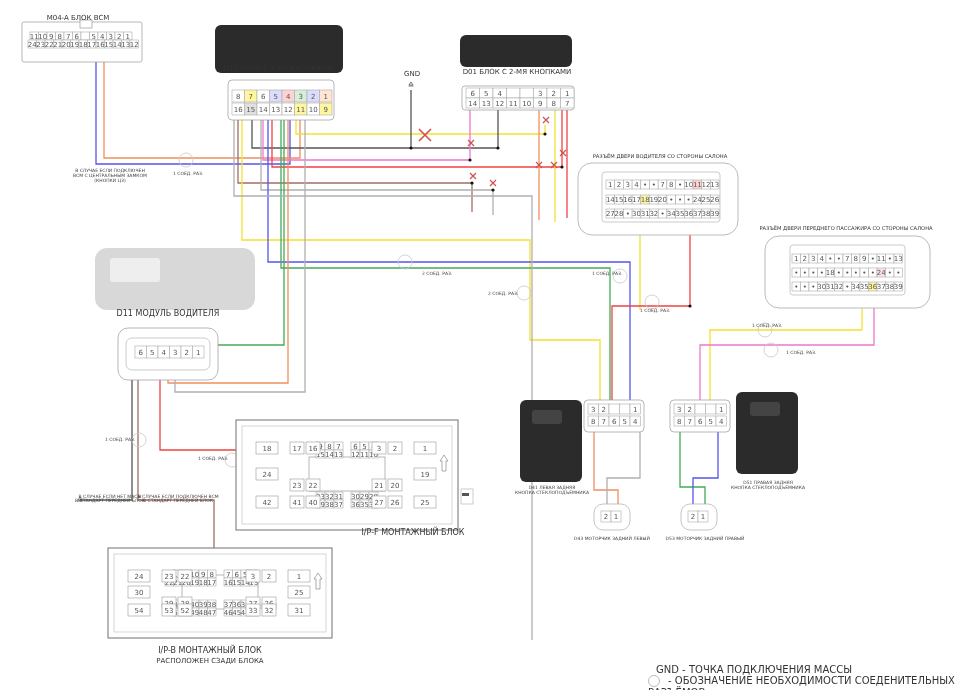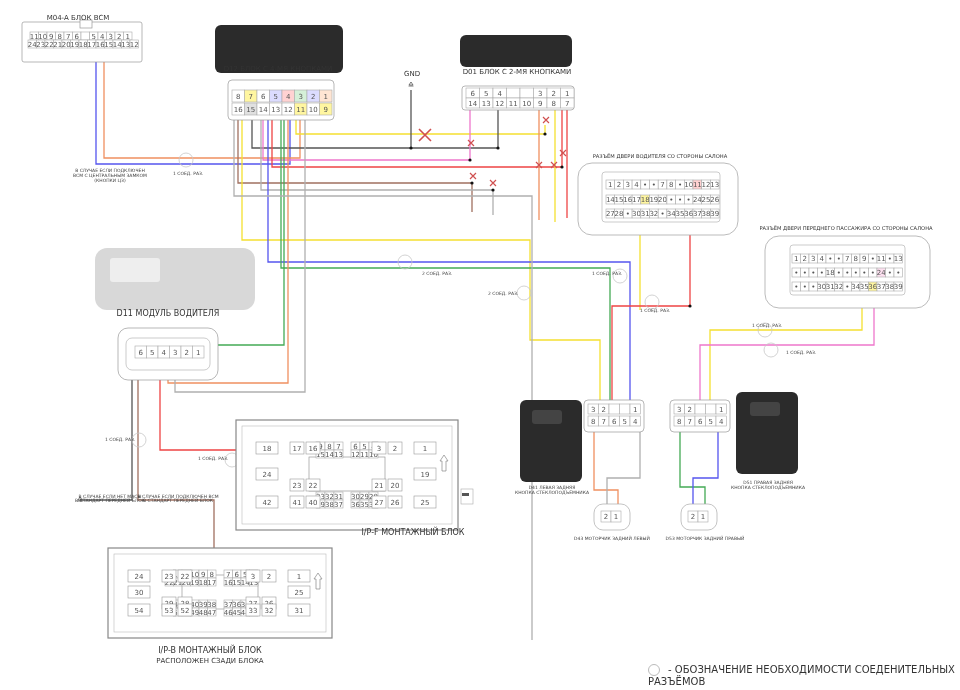--- a/index.html
+++ b/index.html
@@ -1179,14 +1179,15 @@
       <text x="110" y="177" font-size="4.5" text-anchor="middle" class="lbl small">BCM С ЦЕНТРАЛЬНЫМ ЗАМКОМ</text>
       <text x="110" y="182" font-size="4.5" text-anchor="middle" class="lbl small">(КНОПКИ ЦЗ)</text>
       <text x="110" y="498" font-size="3.6" text-anchor="middle" class="lbl small">В СЛУЧАЕ ЕСЛИ НЕТ МАСЫ</text>
       <text x="110" y="502" font-size="3.6" text-anchor="middle" class="lbl small">В СТАНДАРТ ПЕРЕДНЕЙ БЛОК</text>
       <text x="178" y="498" font-size="3.6" text-anchor="middle" class="lbl small">В СЛУЧАЕ ЕСЛИ ПОДКЛЮЧЕН BCM</text>
       <text x="178" y="502" font-size="3.6" text-anchor="middle" class="lbl small">В СТАНДАРТ ПЕРЕДНЕЙ БЛОК</text>
     </g>
 </svg>
 
 <div class="legend">
+  <div style="padding-left:8px;">GND - ТОЧКА ПОДКЛЮЧЕНИЯ МАССЫ</div>
   <div><span class="circ"></span><span>- ОБОЗНАЧЕНИЕ НЕОБХОДИМОСТИ СОЕДЕНИТЕЛЬНЫХ РАЗЪЁМОВ</span></div>
 </div>
 
 </body></html>

